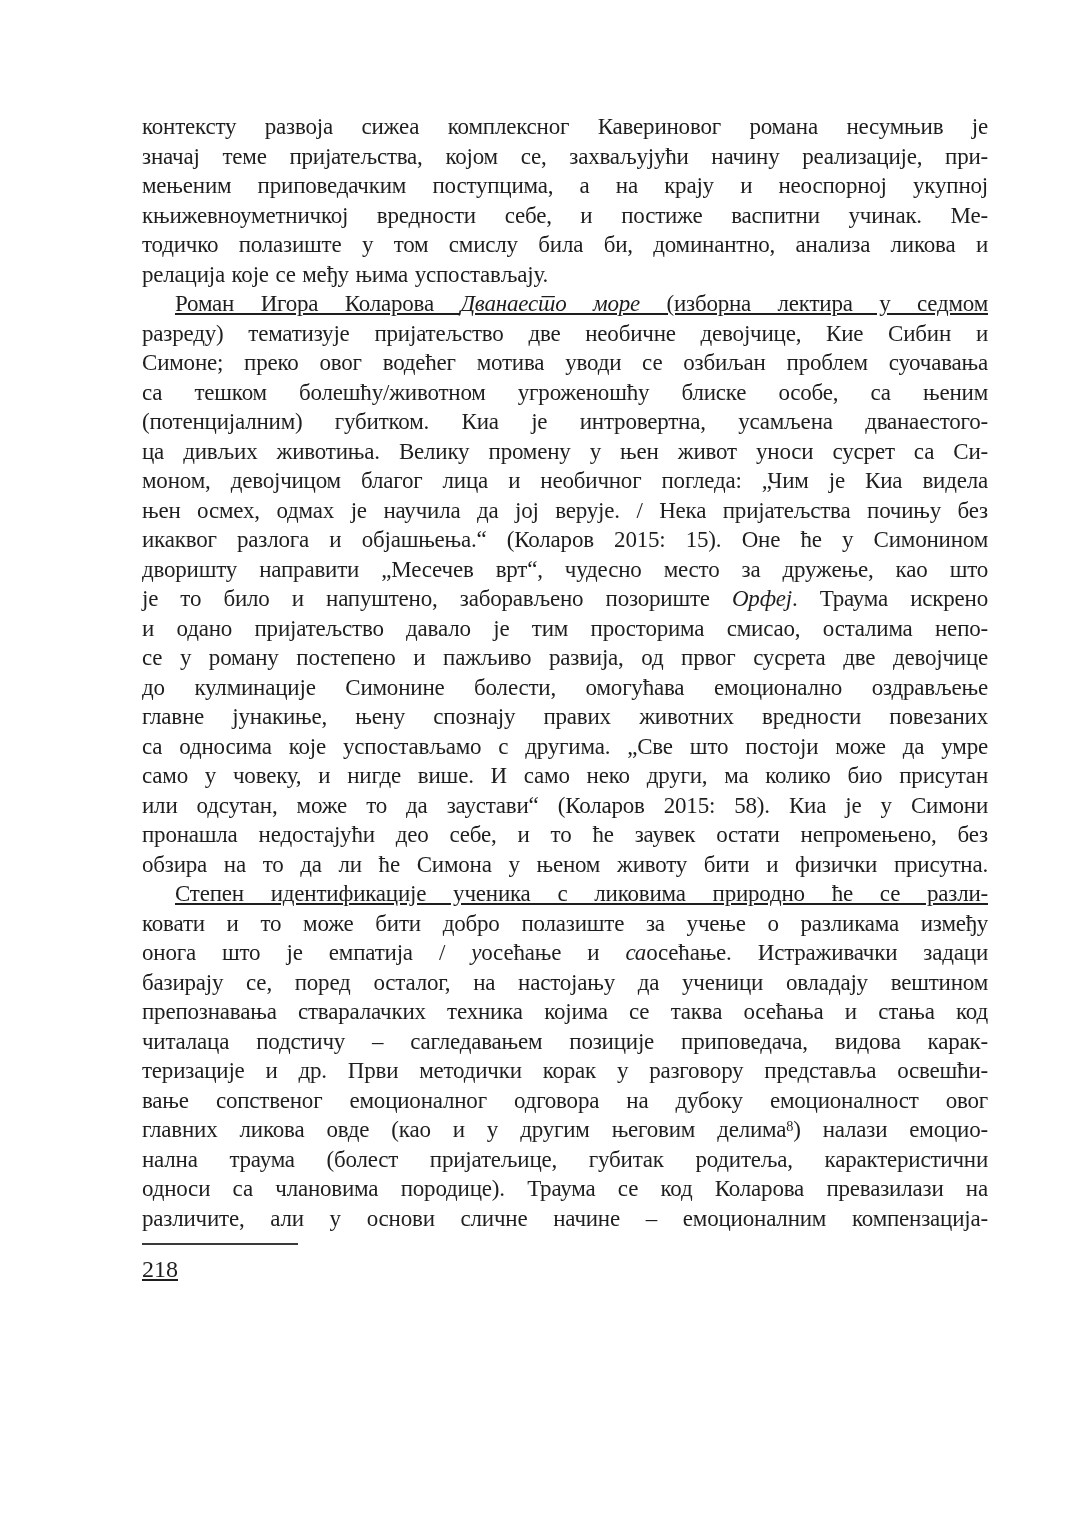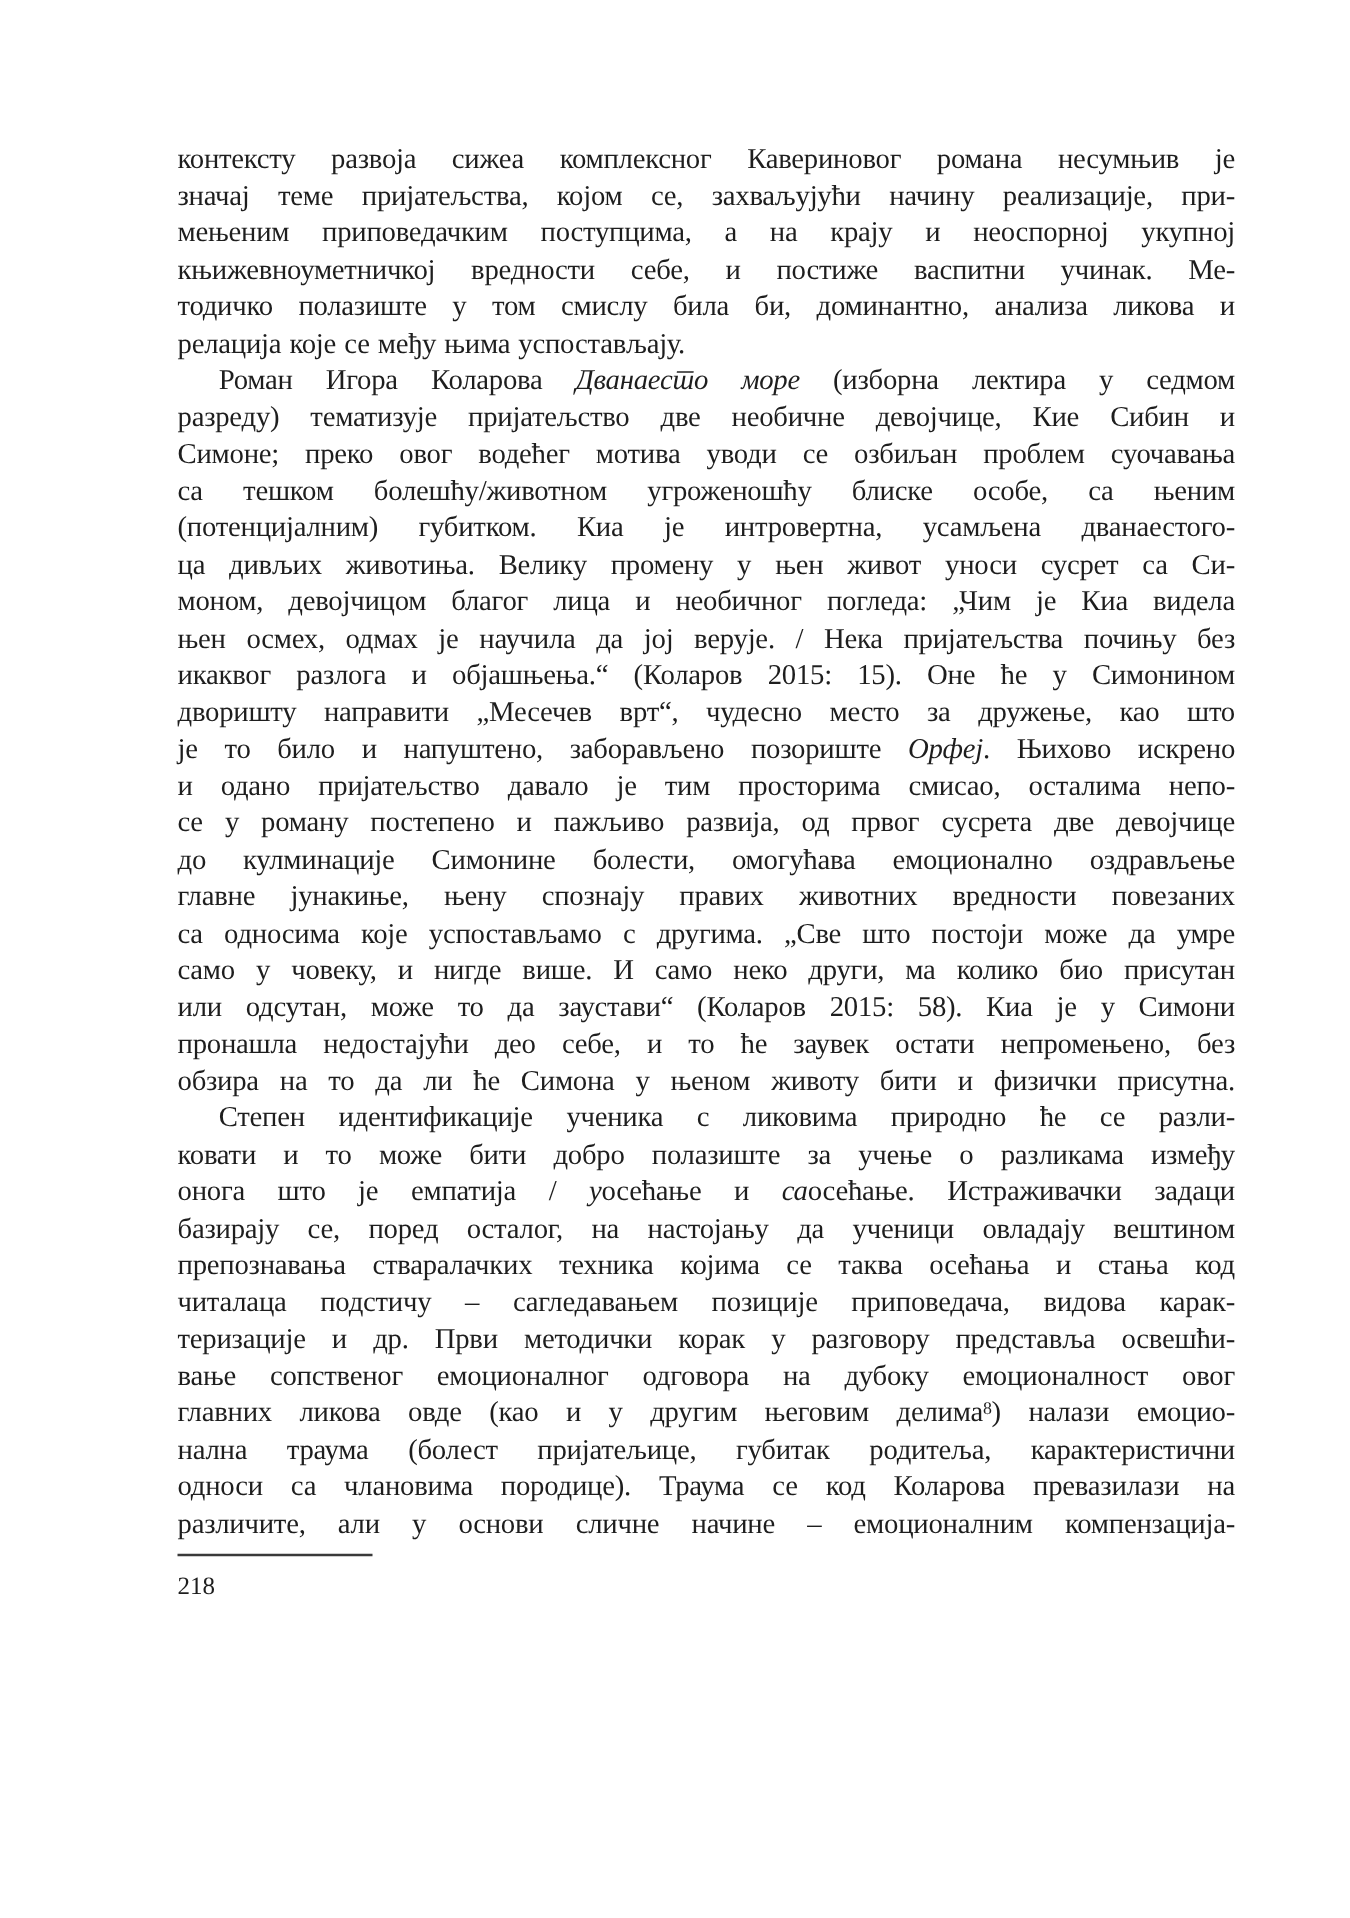--- a/index.html
+++ b/index.html
@@ -21,36 +21,37 @@
   .paragraph { margin: 0; }
   .line {
     font-size: 23px;
     line-height: 29.5px;
     letter-spacing: -0.2px;
     text-align: justify;
     text-align-last: left;
     word-spacing: 1px;
   }
   .line.just { text-align-last: justify; }
-  .line.indent { text-indent: 33px; }
+  .line.indent { text-indent: 33px; text-decoration: underline; }
   .footnote-rule {
     width: 156px;
     height: 0;
     border-top: 2px solid #3a3a3a;
     margin-top: 10px;
     margin-bottom: 9px;
   }
   .footnote .line {
     font-size: 21px;
     line-height: 30.5px;
   }
   .page-number {
-    font-size: 20px;
+    font-size: 24px;
     line-height: 30px;
     margin-top: 0;
+    text-decoration: underline;
   }
   sup {
     font-size: 0.62em;
     line-height: 0;
     vertical-align: baseline;
     position: relative;
     top: -0.45em;
   }
   i { font-style: italic; }
 </style>
@@ -72,21 +73,21 @@
           <div class="line just indent"><span>Роман Игора Коларова </span><i>Дванаесто море</i><span> (изборна лектира у седмом</span></div>
           <div class="line just"><span>разреду) тематизује пријатељство две необичне девојчице, Кие Сибин и</span></div>
           <div class="line just"><span>Симоне; преко овог водећег мотива уводи се озбиљан проблем суочавања</span></div>
           <div class="line just"><span>са тешком болешћу/животном угроженошћу блиске особе, са њеним</span></div>
           <div class="line just"><span>(потенцијалним) губитком. Киа је интровертна, усамљена дванаестого-</span></div>
           <div class="line just"><span>ца дивљих животиња. Велику промену у њен живот уноси сусрет са Си-</span></div>
           <div class="line just"><span>моном, девојчицом благог лица и необичног погледа: „Чим је Киа видела</span></div>
           <div class="line just"><span>њен осмех, одмах је научила да јој верује. / Нека пријатељства почињу без</span></div>
           <div class="line just"><span>икаквог разлога и објашњења.“ (Коларов 2015: 15). Оне ће у Симонином</span></div>
           <div class="line just"><span>дворишту направити „Месечев врт“, чудесно место за дружење, као што</span></div>
-          <div class="line just"><span>је то било и напуштено, заборављено позориште </span><i>Орфеј</i><span>. Њихово искрено</span></div>
+          <div class="line just"><span>је то било и напуштено, заборављено позориште </span><i>Орфеј</i><span>. Траума искрено</span></div>
           <div class="line just"><span>и одано пријатељство давало је тим просторима смисао, осталима непо-</span></div>
           <div class="line just"><span>се у роману постепено и пажљиво развија, од првог сусрета две девојчице</span></div>
           <div class="line just"><span>до кулминације Симонине болести, омогућава емоционално оздрављење</span></div>
           <div class="line just"><span>главне јунакиње, њену спознају правих животних вредности повезаних</span></div>
           <div class="line just"><span>са односима које успостављамо с другима. „Све што постоји може да умре</span></div>
           <div class="line just"><span>само у човеку, и нигде више. И само неко други, ма колико био присутан</span></div>
           <div class="line just"><span>или одсутан, може то да заустави“ (Коларов 2015: 58). Киа је у Симони</span></div>
           <div class="line just"><span>пронашла недостајући део себе, и то ће заувек остати непромењено, без</span></div>
           <div class="line just"><span>обзира на то да ли ће Симона у њеном животу бити и физички присутна.</span></div>
         </div>

